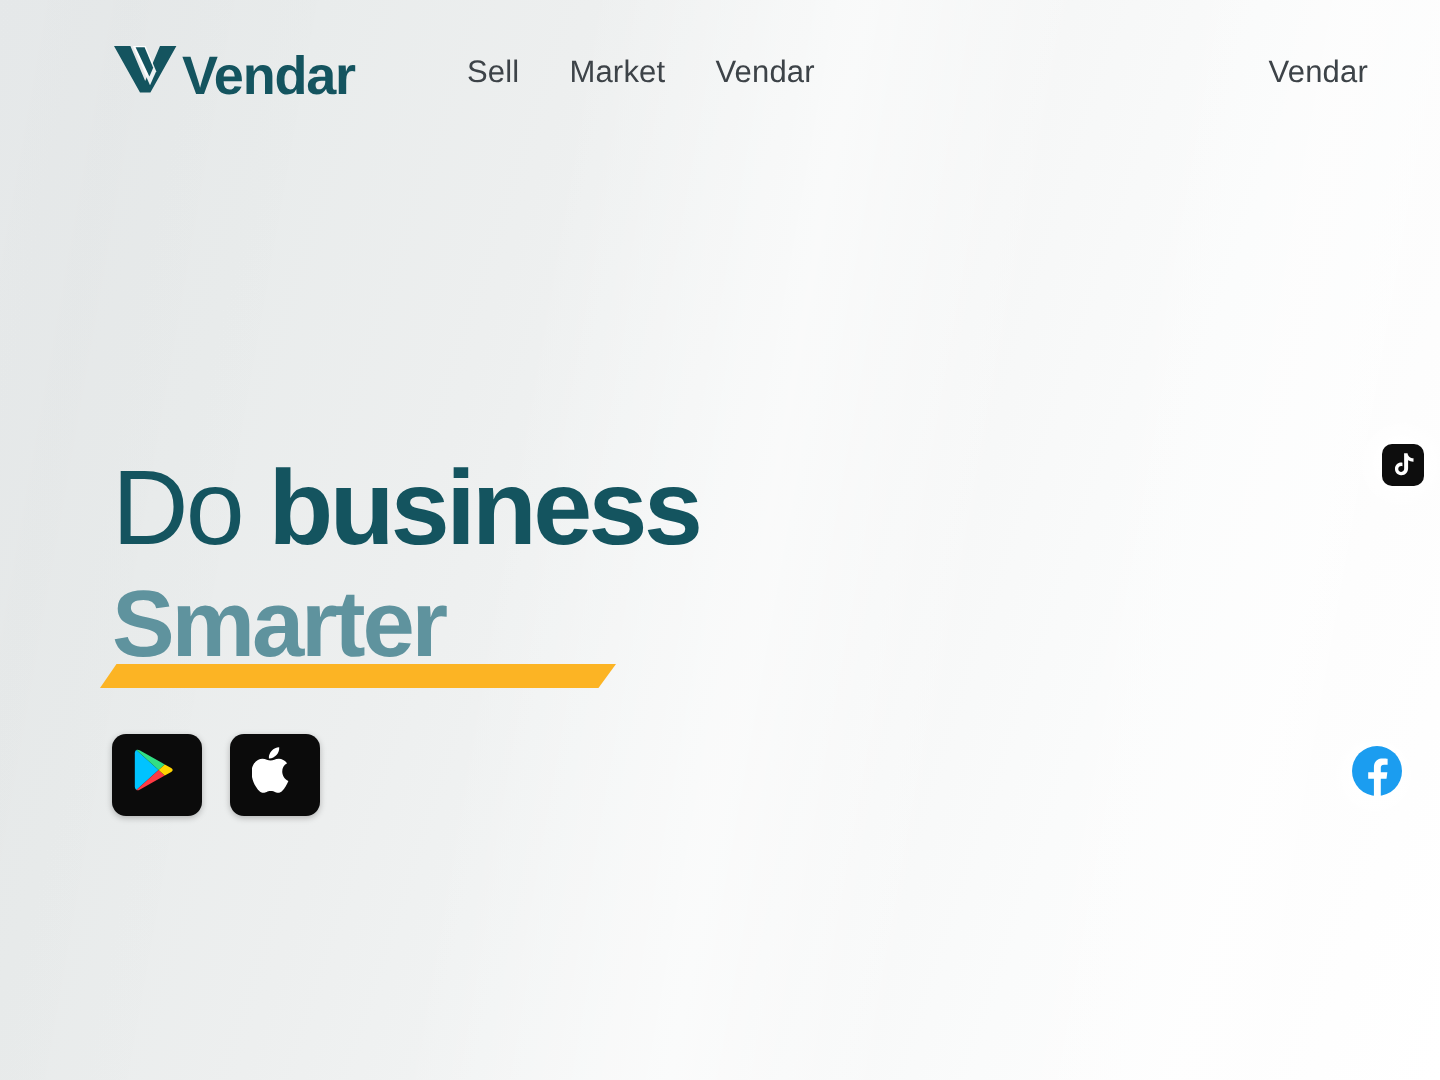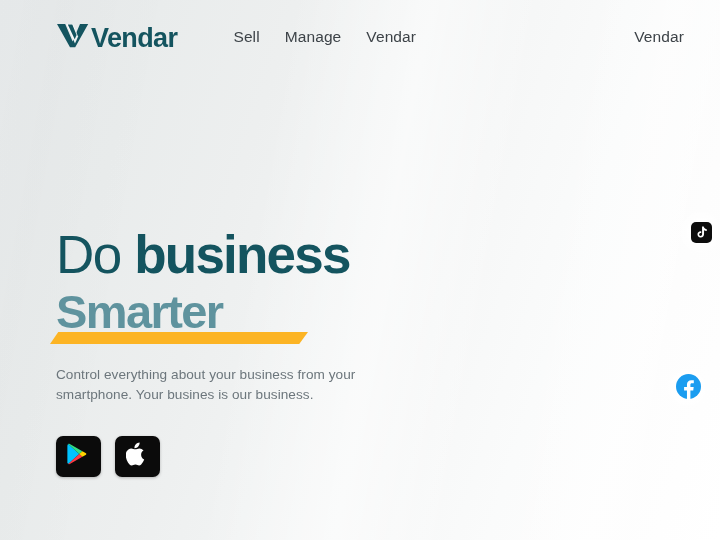--- a/index.html
+++ b/index.html
@@ -221,42 +221,41 @@
           <path d="M1 2 L9.2 2 L16.6 19.5 L24 2 L32.2 2 L19.2 25.2 L14 25.2 Z" fill="#14545f"></path>
           <path d="M10.4 2 L16.8 2 L22.1 14.6 L19.0 21.6 Z" fill="#ffffff" opacity="0.92"></path>
           <path d="M11.8 2.6 L16.3 2.6 L20.6 12.9 L18.7 17.3 Z" fill="#14545f"></path>
         </svg>
       </span>
       <span class="brand-text">Vendar</span>
     </a>
 
     <ul class="nav-links">
       <li><a class="nav-link" href="#">Sell</a></li>
-      <li><a class="nav-link" href="#">Manage</a></li>
+      <li><a class="nav-link" href="#">Market</a></li>
       <li><a class="nav-link" href="#">Vendar</a></li>
     </ul>
 
     <div class="nav-spacer"></div>
 
     <a class="nav-link learn" href="#">Vendar</a>
   </nav>
 
   <section class="hero">
 
     <h1 class="headline">
       <span class="hl-light">Do</span>
       <span class="hl-bold">business</span>
     </h1>
 
     <div class="headline-2">
       <span class="hl-accent">Smarter</span>
       <span class="underline-bar"></span>
     </div>
 
-    <p class="subcopy">Control everything about your business from your smartphone. Your busines is our business.</p>
 
     <div class="store-badges">
 
       <a class="badge" href="#">
         <span>
           <svg width="20" height="22" viewBox="0 0 20 22" aria-hidden="true">
             <path d="M1.2 1.0 L12.3 11.0 L1.2 21.0 C0.7 20.7 0.4 20.1 0.4 19.3 L0.4 2.7 C0.4 1.9 0.7 1.3 1.2 1.0 Z" fill="#00c3ff"></path>
             <path d="M1.2 1.0 C1.6 0.75 2.2 0.78 2.8 1.12 L15.4 8.2 L12.3 11.0 Z" fill="#32de84"></path>
             <path d="M1.2 21.0 L12.3 11.0 L15.4 13.8 L2.8 20.88 C2.2 21.22 1.6 21.25 1.2 21.0 Z" fill="#ff3a44"></path>
             <path d="M15.4 8.2 L18.6 10.0 C19.6 10.55 19.6 11.45 18.6 12.0 L15.4 13.8 L12.3 11.0 Z" fill="#ffd400"></path>

